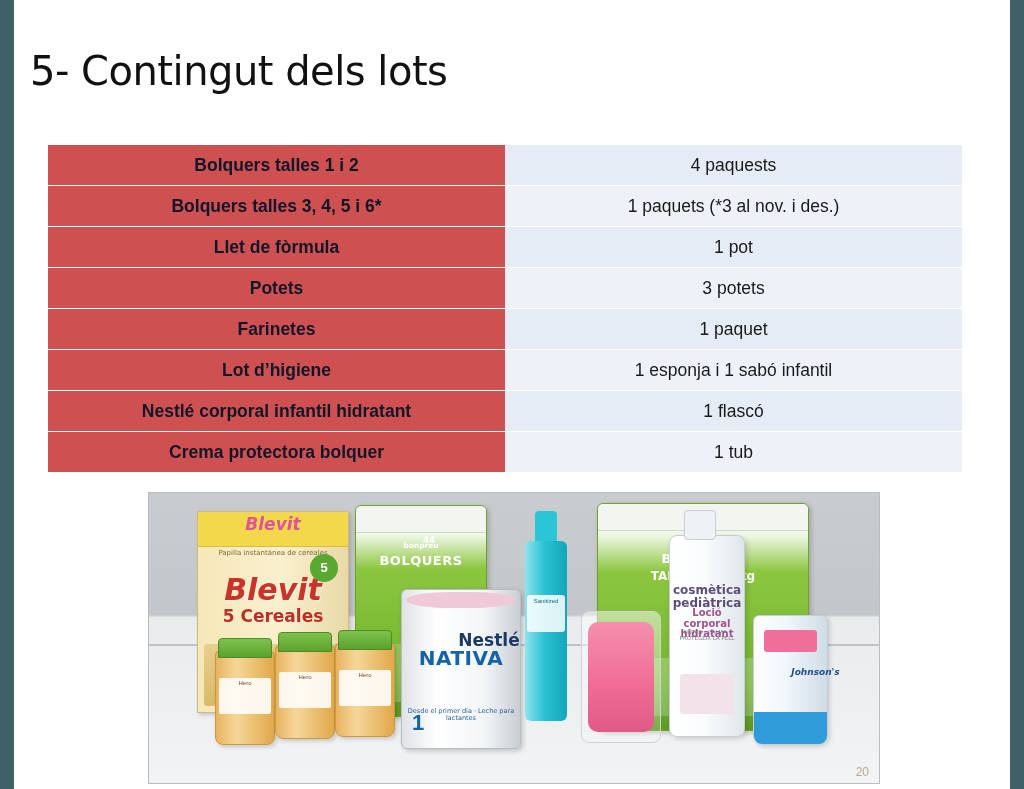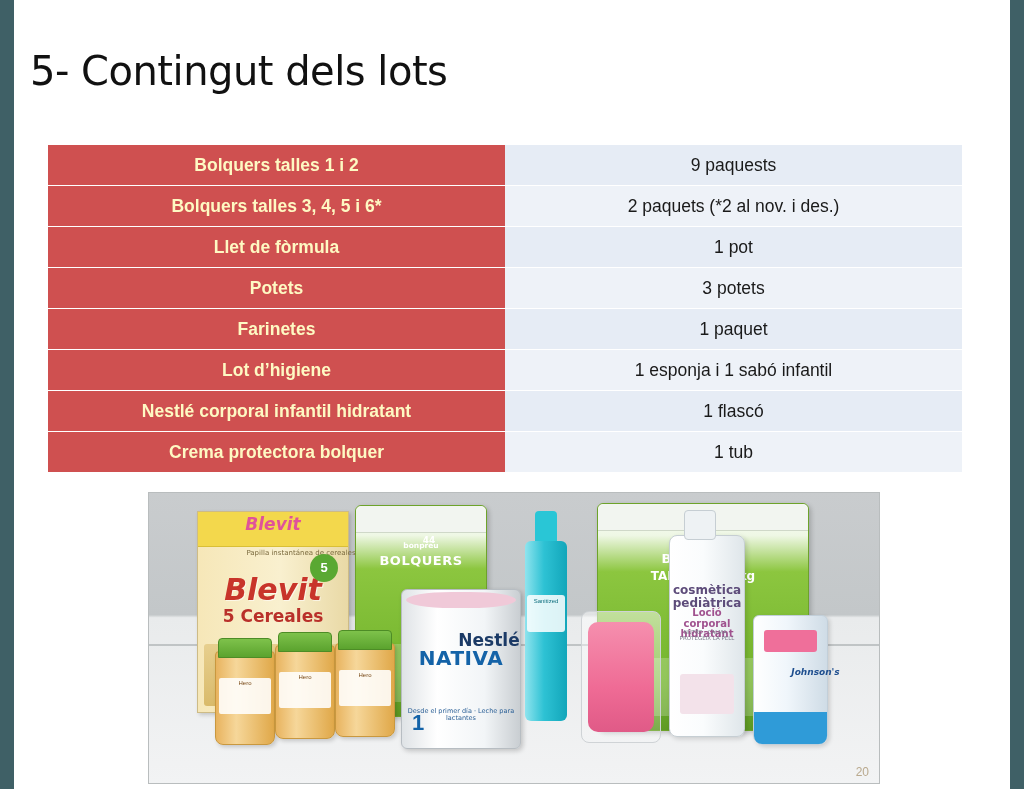--- a/index.html
+++ b/index.html
@@ -56,21 +56,21 @@
     height: 40px;
     vertical-align: middle;
   }
   .lots-table tr.header-row td {
     background: #ffffff;
     height: 30px;
   }
   .cell-label {
     width: 462px;
     background: #cf5050;
-    color: #fef9c3;
+    color: #0f172a;
     font-weight: bold;
     font-size: 17.5px;
     text-align: center;
     border-bottom: 1px solid #ffffff;
   }
   .cell-value {
     background: #e6ecf5;
     color: #1a1a1a;
     font-size: 17.5px;
     text-align: center;
@@ -123,21 +123,21 @@
   }
   .blevit .top-band {
     position: absolute; left: 0; right: 0; top: 0; height: 34px;
     background: #f3d84c;
     border-bottom: 1px solid #d9bf36;
   }
   .blevit .brand {
     top: 4px; font-size: 17px; font-weight: bold; color: #e0529a; font-style: italic;
   }
   .blevit .sub {
-    top: 38px; font-size: 7px; color: #7a6a3e; padding-left: 28px;
+    top: 38px; font-size: 7px; color: #7a6a3e;
   }
   .blevit .name {
     top: 62px; font-size: 30px; font-weight: bold; color: #c8342a; font-style: italic;
     text-shadow: 1px 1px 0 rgba(255,255,255,.6);
   }
   .blevit .name2 {
     top: 96px; font-size: 17px; font-weight: bold; color: #b9302a;
   }
   .blevit .badge {
     position: absolute; right: 10px; top: 42px; width: 28px; height: 28px;
@@ -295,25 +295,25 @@
   <div class="slide-title">5- Contingut dels lots</div>
 
   <table class="lots-table">
     <tbody>
       <tr class="header-row">
         <td></td>
         <td></td>
       </tr>
       <tr>
         <td class="cell-label">Bolquers talles 1 i 2</td>
-        <td class="cell-value">9 paquests</td>
+        <td class="cell-value">4 paquests</td>
       </tr>
       <tr>
         <td class="cell-label">Bolquers talles 3, 4, 5 i 6*</td>
-        <td class="cell-value alt">2 paquets (*2 al nov. i des.)</td>
+        <td class="cell-value alt">1 paquets (*3 al nov. i des.)</td>
       </tr>
       <tr>
         <td class="cell-label">Llet de fòrmula</td>
         <td class="cell-value">1 pot</td>
       </tr>
       <tr>
         <td class="cell-label">Potets</td>
         <td class="cell-value alt">3 potets</td>
       </tr>
       <tr>

